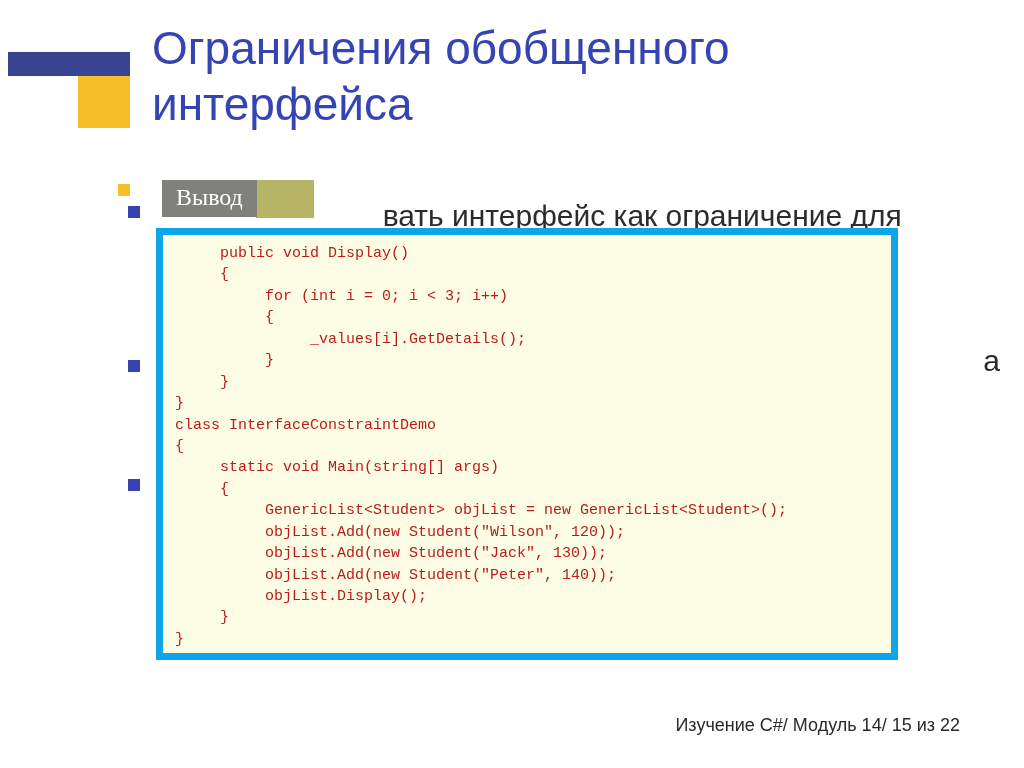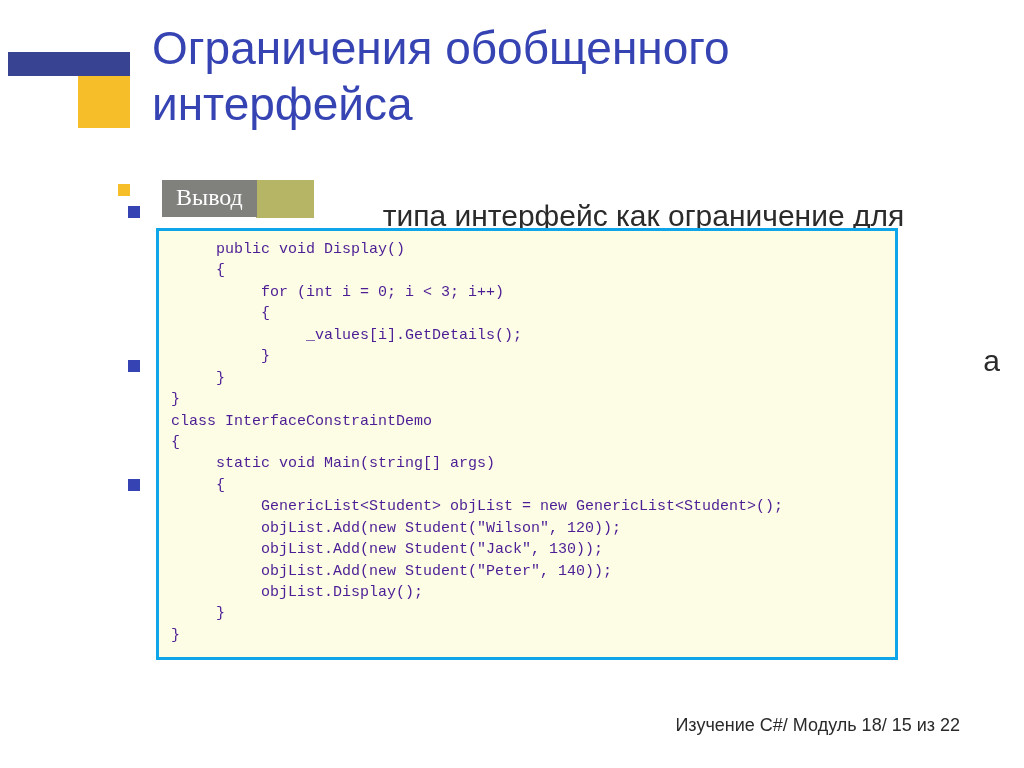--- a/index.html
+++ b/index.html
@@ -12,41 +12,41 @@
   .title { position: absolute; top: 0; left: 140px; width: 840px; color: #3643b3; font-size: 46px; font-weight: 400; line-height: 1.22; padding-top: 12px; font-family: Verdana, sans-serif; }
   .bullets { position: absolute; top: 176px; left: 112px; width: 860px; }
   .bullet-row { display: flex; align-items: flex-start; gap: 16px; margin-bottom: 60px; }
   .bullet-sq { width: 12px; height: 12px; background: #3643b3; margin-top: 14px; flex-shrink: 0; }
   .bullet-text { color: #2b2b2b; font-size: 30px; line-height: 1.3; font-family: Verdana, sans-serif; }
   .bullet-row.b2 { margin-top: 40px; }
   .bullet-row.b3 { margin-top: 64px; }
   .stray-a { position: absolute; right: 28px; top: 332px; font-size: 30px; color: #2b2b2b; }
   .tag { position: absolute; top: 172px; left: 154px; background: #80807d; color: #fff; font-size: 24px; padding: 4px 14px 6px 14px; font-family: Liberation Serif, serif; }
   .tag-extra { position: absolute; top: 172px; left: 248px; width: 58px; height: 38px; background: #b6b565; }
-  .code-box { position: absolute; top: 220px; left: 148px; width: 742px; height: 432px; background: #fdfde5; border: 3px solid #0ea5e9; padding: 8px 12px; font-family: "Courier New", monospace; font-size: 15px; line-height: 1.43; color: #4c1d95; white-space: pre; overflow: hidden; }
+  .code-box { position: absolute; top: 220px; left: 148px; width: 742px; height: 432px; background: #fdfde5; border: 7px solid #0ea5e9; padding: 8px 12px; font-family: "Courier New", monospace; font-size: 15px; line-height: 1.43; color: #b91c1c; white-space: pre; overflow: hidden; }
   .footer { position: absolute; bottom: 36px; right: 68px; color: #2a2a2a; font-size: 18px; font-family: Verdana, sans-serif; }
 </style>
 </head>
 <body>
 
 <div class="slide">
 
   <div class="decor">
     <div class="blue-bar"></div>
     <div class="yellow-sq"></div>
     <div class="yellow-spur"></div>
   </div>
 
   <div class="title">Ограничения обобщенного интерфейса</div>
 
   <div class="bullets">
     <div class="bullet-row">
       <div class="bullet-sq"></div>
       <div class="bullet-text">
-        <span style="visibility:hidden;">Вывод————</span><span>типа интерфейс как ограничение для</span><br>
+        <span style="visibility:hidden;">Вывод————</span><span>вать интерфейс как ограничение для</span><br>
         <span>параметра типа</span>
       </div>
     </div>
     <div class="bullet-row b2">
       <div class="bullet-sq"></div>
       <div class="bullet-text">&nbsp;</div>
     </div>
     <div class="bullet-row b3">
       <div class="bullet-sq"></div>
       <div class="bullet-text">&nbsp;</div>
@@ -71,15 +71,15 @@
      static void Main(string[] args)
      {
           GenericList&lt;Student&gt; objList = new GenericList&lt;Student&gt;();
           objList.Add(new Student("Wilson", 120));
           objList.Add(new Student("Jack", 130));
           objList.Add(new Student("Peter", 140));
           objList.Display();
      }
 }</pre>
 
-  <div class="footer">Изучение C#/ Модуль 18/ 15 из 22</div>
+  <div class="footer">Изучение C#/ Модуль 14/ 15 из 22</div>
 
 </div>
 
 </body></html>

